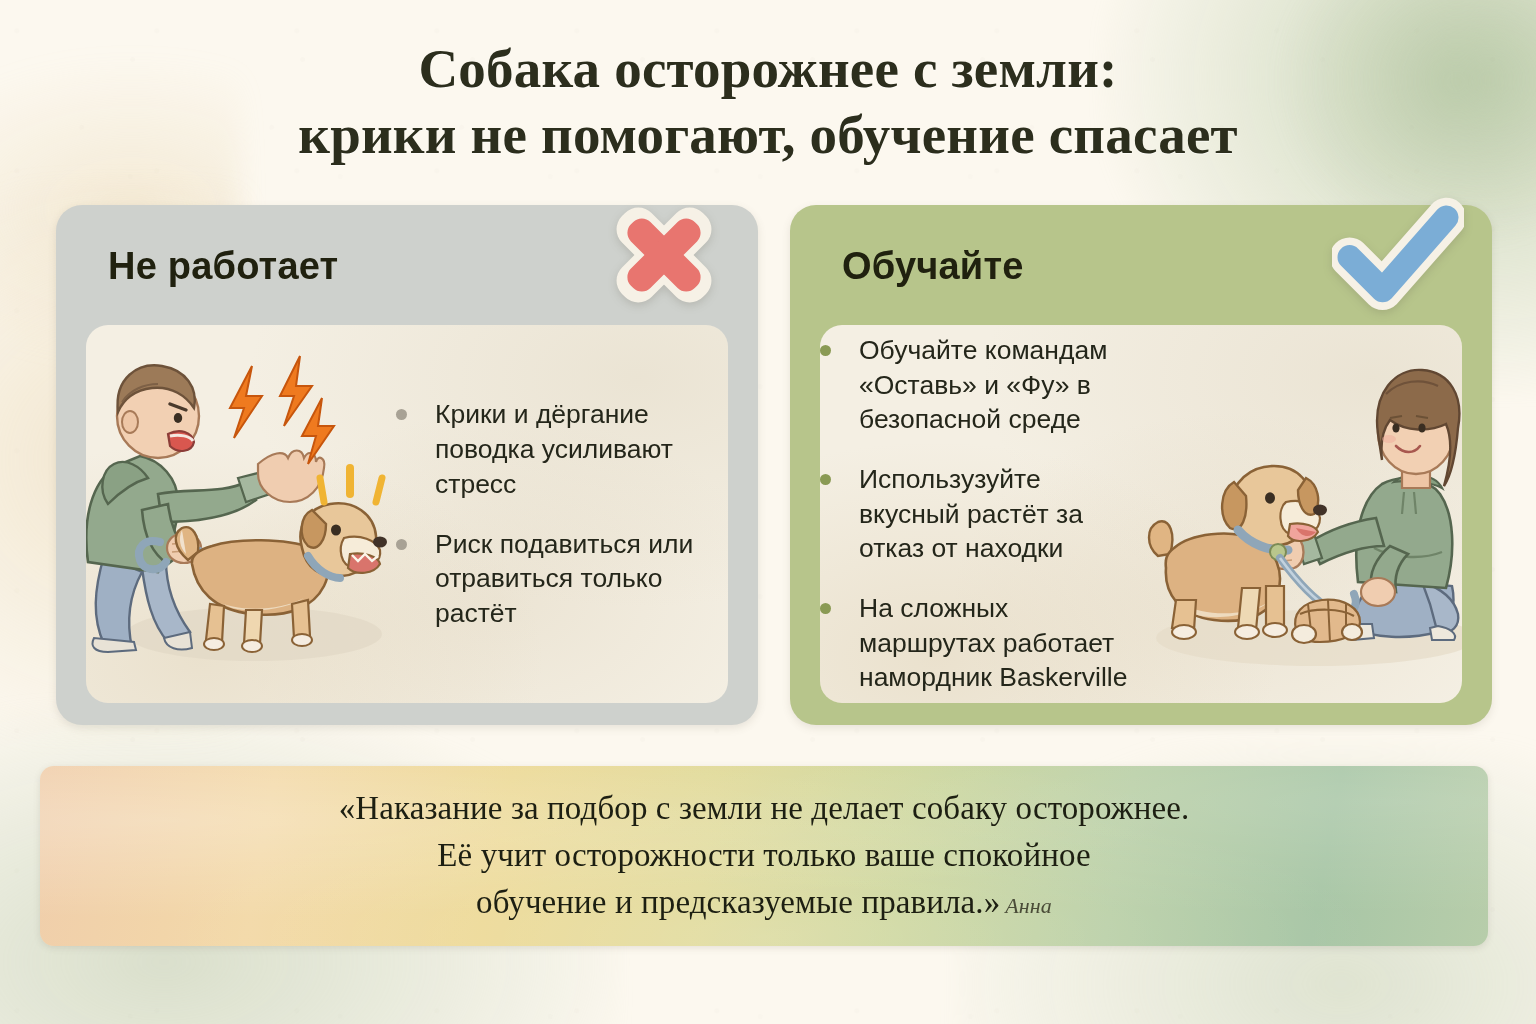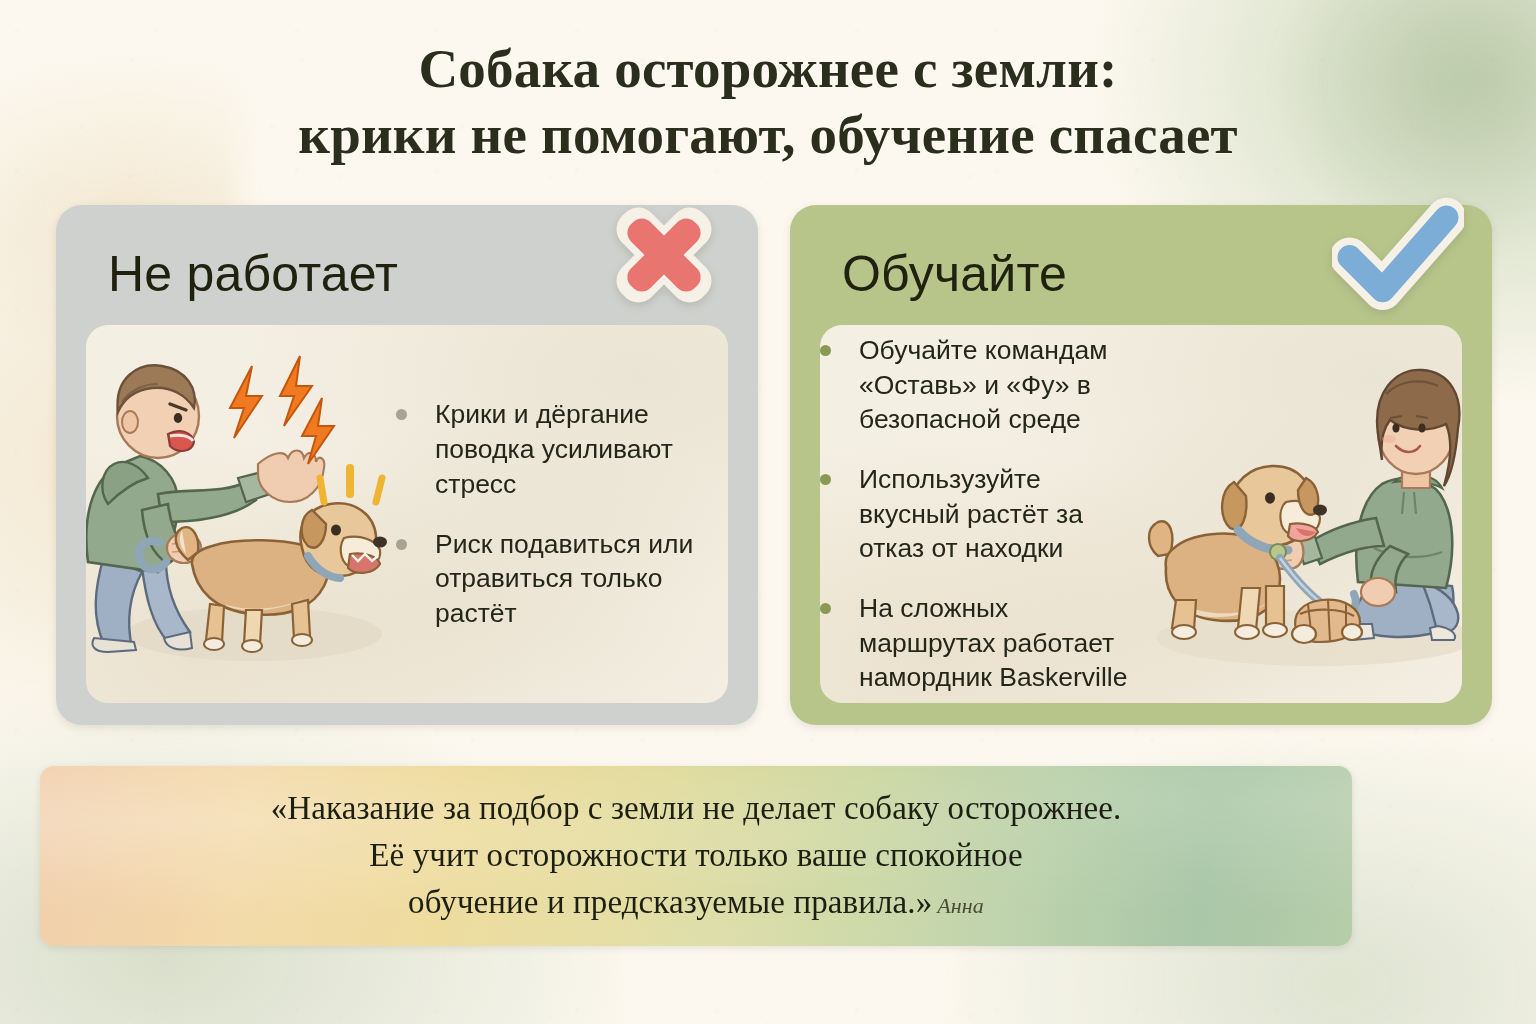--- a/index.html
+++ b/index.html
@@ -101,22 +101,22 @@
     border-radius: 26px;
     z-index: 4;
     box-shadow: 0 3px 9px rgba(90,85,70,.13);
   }
   #panel-bad  { left: 56px;  background: #ced1cd; }
   #panel-good { left: 790px; background: #b7c58b; }
 
   .panel-title {
     position: absolute;
     top: 40px; left: 52px;
-    font-size: 50px;
-    font-weight: 400;
+    font-size: 38px;
+    font-weight: 700;
     color: #20210f;
     letter-spacing: .2px;
   }
   #panel-good .panel-title { color: #20210f; }
 
   .badge {
     position: absolute;
     top: -16px;
     right: 28px;
     width: 132px;
@@ -175,21 +175,21 @@
   #list-good li::before { background: #8a9a54; }
 
   #list-bad  { width: 348px; }
   #list-good { width: 326px; }
 
   
   #quote-banner {
     position: absolute;
     left: 40px;
     top: 766px;
-    width: 1312px;
+    width: 1448px;
     height: 180px;
     border-radius: 14px;
     z-index: 4;
     overflow: hidden;
     background: linear-gradient(100deg,
         #f0ceab 0%,
         #f3d9a8 16%,
         #ecd893 32%,
         #dfd894 46%,
         #cbd59a 60%,

